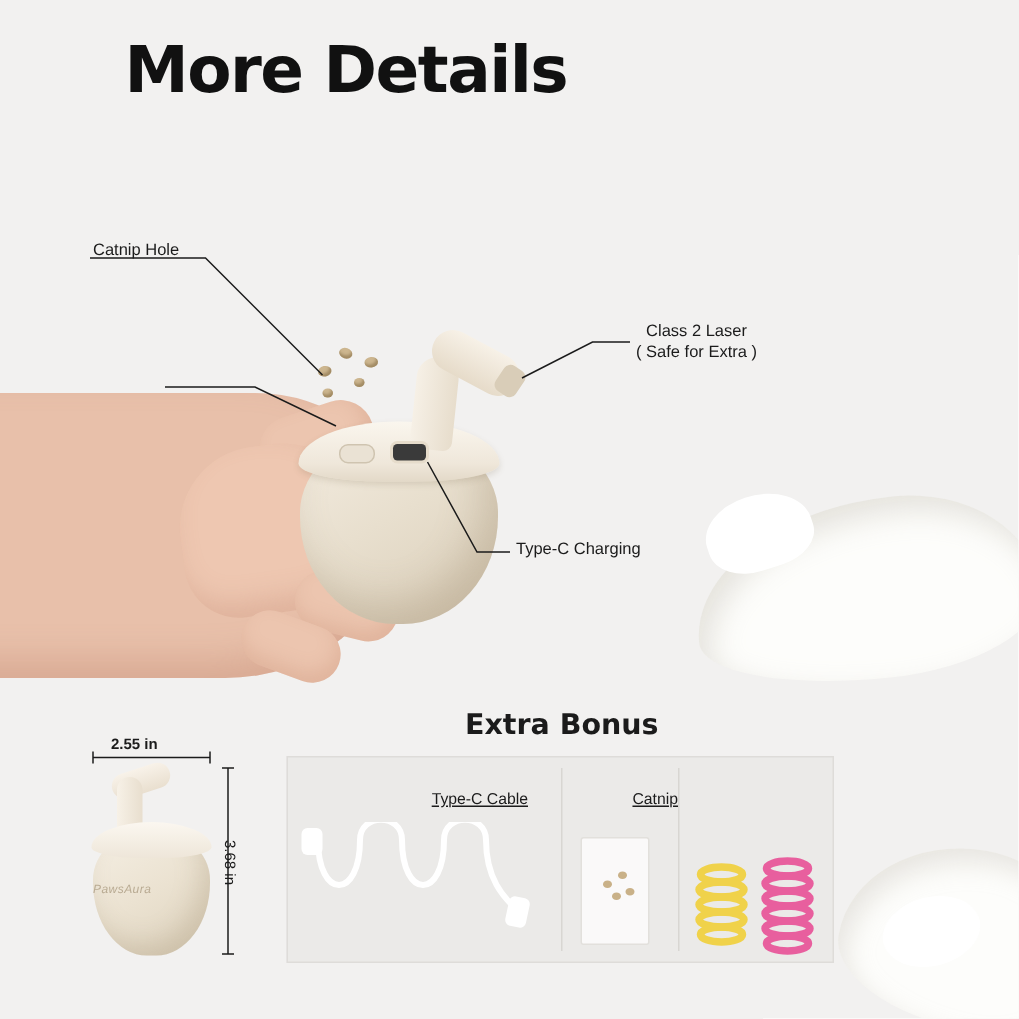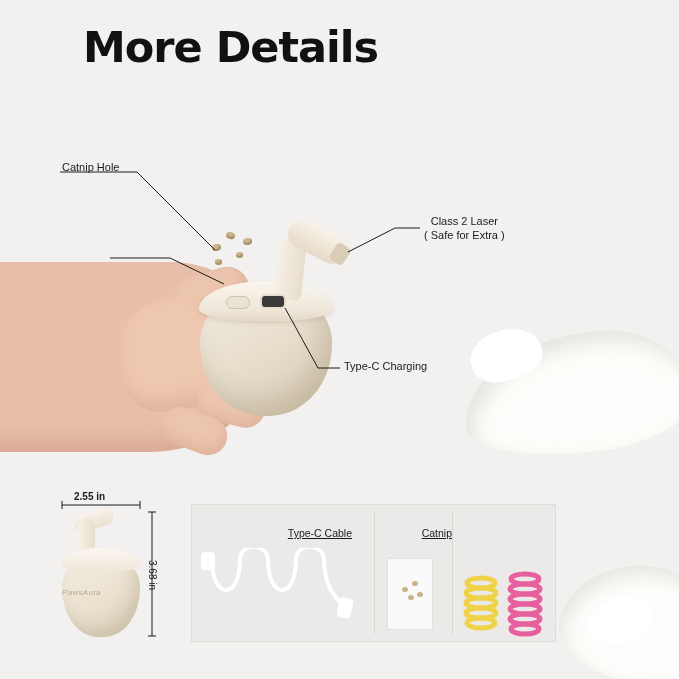--- a/index.html
+++ b/index.html
@@ -419,20 +419,21 @@
   </div>
 
   <div class="dim-elbow"></div>
   <div class="dim-neck"></div>
   <div class="dim-device-body"></div>
   <div class="dim-device-cap"></div>
   <div class="dim-brand">PawsAura</div>
   <div class="dim-label-w">2.55 in</div>
   <div class="dim-label-h">3.68 in</div>
 
+  <div class="bonus-title">Extra Bonus</div>
   <div class="bonus-panel"></div>
   <div class="divider div1"></div>
   <div class="divider div2"></div>
 
   <div class="bonus-cap cap-cable">Type-C Cable</div>
   <div class="bonus-cap cap-catnip">Catnip</div>
 
   <div class="cable">
     <svg width="160" height="78">
       <path d="M14,12 C14,52 42,52 42,12 C42,-6 70,-6 70,12 C70,52 98,52 98,12 C98,-6 126,-6 126,12 C126,40 140,52 146,58" fill="none" stroke="#ffffff" stroke-width="4" stroke-linecap="round"></path>

